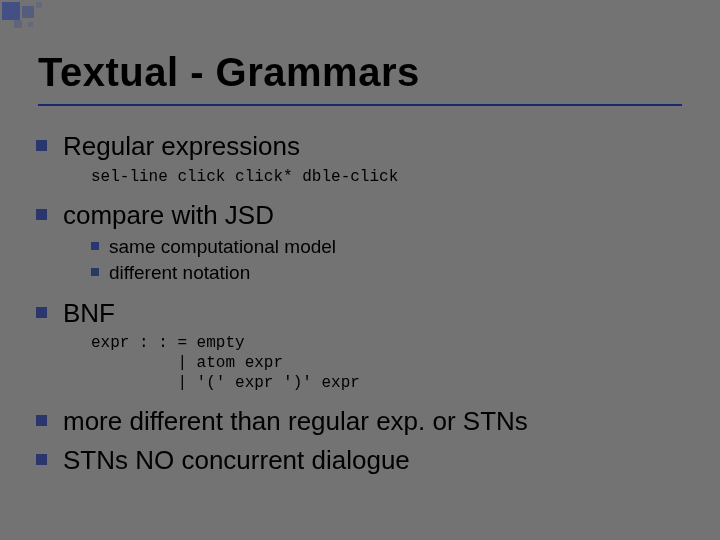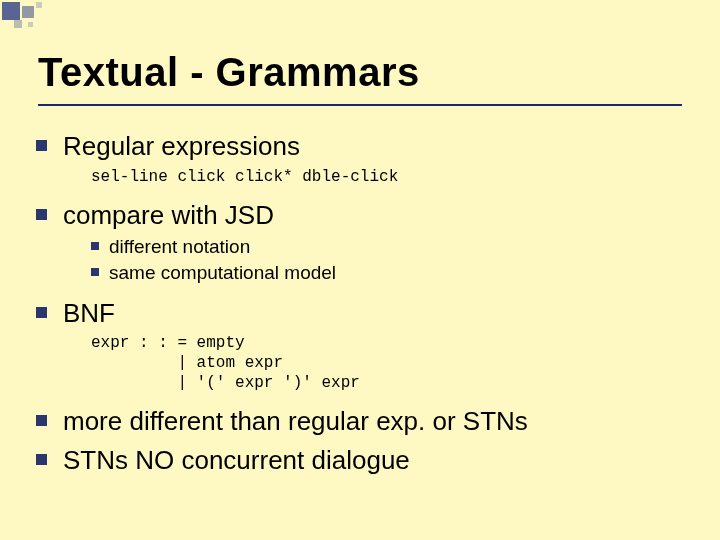--- a/index.html
+++ b/index.html
@@ -1,17 +1,17 @@
 <!DOCTYPE html>
 <html><head>
 <meta charset="utf-8">
 <style>
   * { margin: 0; padding: 0; box-sizing: border-box; }
   html, body { width: 720px; height: 540px; background: #fff; font-family: Arial, Helvetica, sans-serif; color: #000; }
-  .slide { width: 720px; height: 540px; position: relative; background: #fef9c3; }
+  .slide { width: 720px; height: 540px; position: relative; background: #737373; }
   .deco { position: absolute; top: 0; left: 0; width: 100px; height: 30px; }
   .deco .sq { position: absolute; background: #3b4a8a; }
   .deco .sq.s1 { left: 2px; top: 2px; width: 18px; height: 18px; opacity: 0.85; }
   .deco .sq.s2 { left: 22px; top: 6px; width: 12px; height: 12px; opacity: 0.55; }
   .deco .sq.s3 { left: 14px; top: 20px; width: 8px; height: 8px; opacity: 0.35; }
   .deco .sq.s4 { left: 36px; top: 2px; width: 6px; height: 6px; opacity: 0.25; }
   .deco .sq.s5 { left: 28px; top: 22px; width: 5px; height: 5px; opacity: 0.25; }
   .title { position: absolute; left: 38px; top: 50px; width: 644px; font-size: 40px; font-weight: bold; letter-spacing: 0.5px; }
   .rule { position: absolute; left: 38px; top: 104px; width: 644px; height: 2px; background: #1a2a6c; }
   .body { position: absolute; left: 36px; top: 130px; width: 644px; }
@@ -52,25 +52,25 @@
         </div>
       </li>
 
       <li>
         <span class="bullet1"></span>
         <div class="item-content">
           <div class="t1">compare with JSD</div>
           <ul class="ul2">
             <li>
               <span class="bullet2"></span>
-              <span class="t2">different notation</span>
+              <span class="t2">same computational model</span>
             </li>
             <li>
               <span class="bullet2"></span>
-              <span class="t2">same computational model</span>
+              <span class="t2">different notation</span>
             </li>
           </ul>
         </div>
       </li>
 
       <li>
         <span class="bullet1"></span>
         <div class="item-content">
           <div class="t1">BNF</div>
           <div class="mono">expr : : = empty

